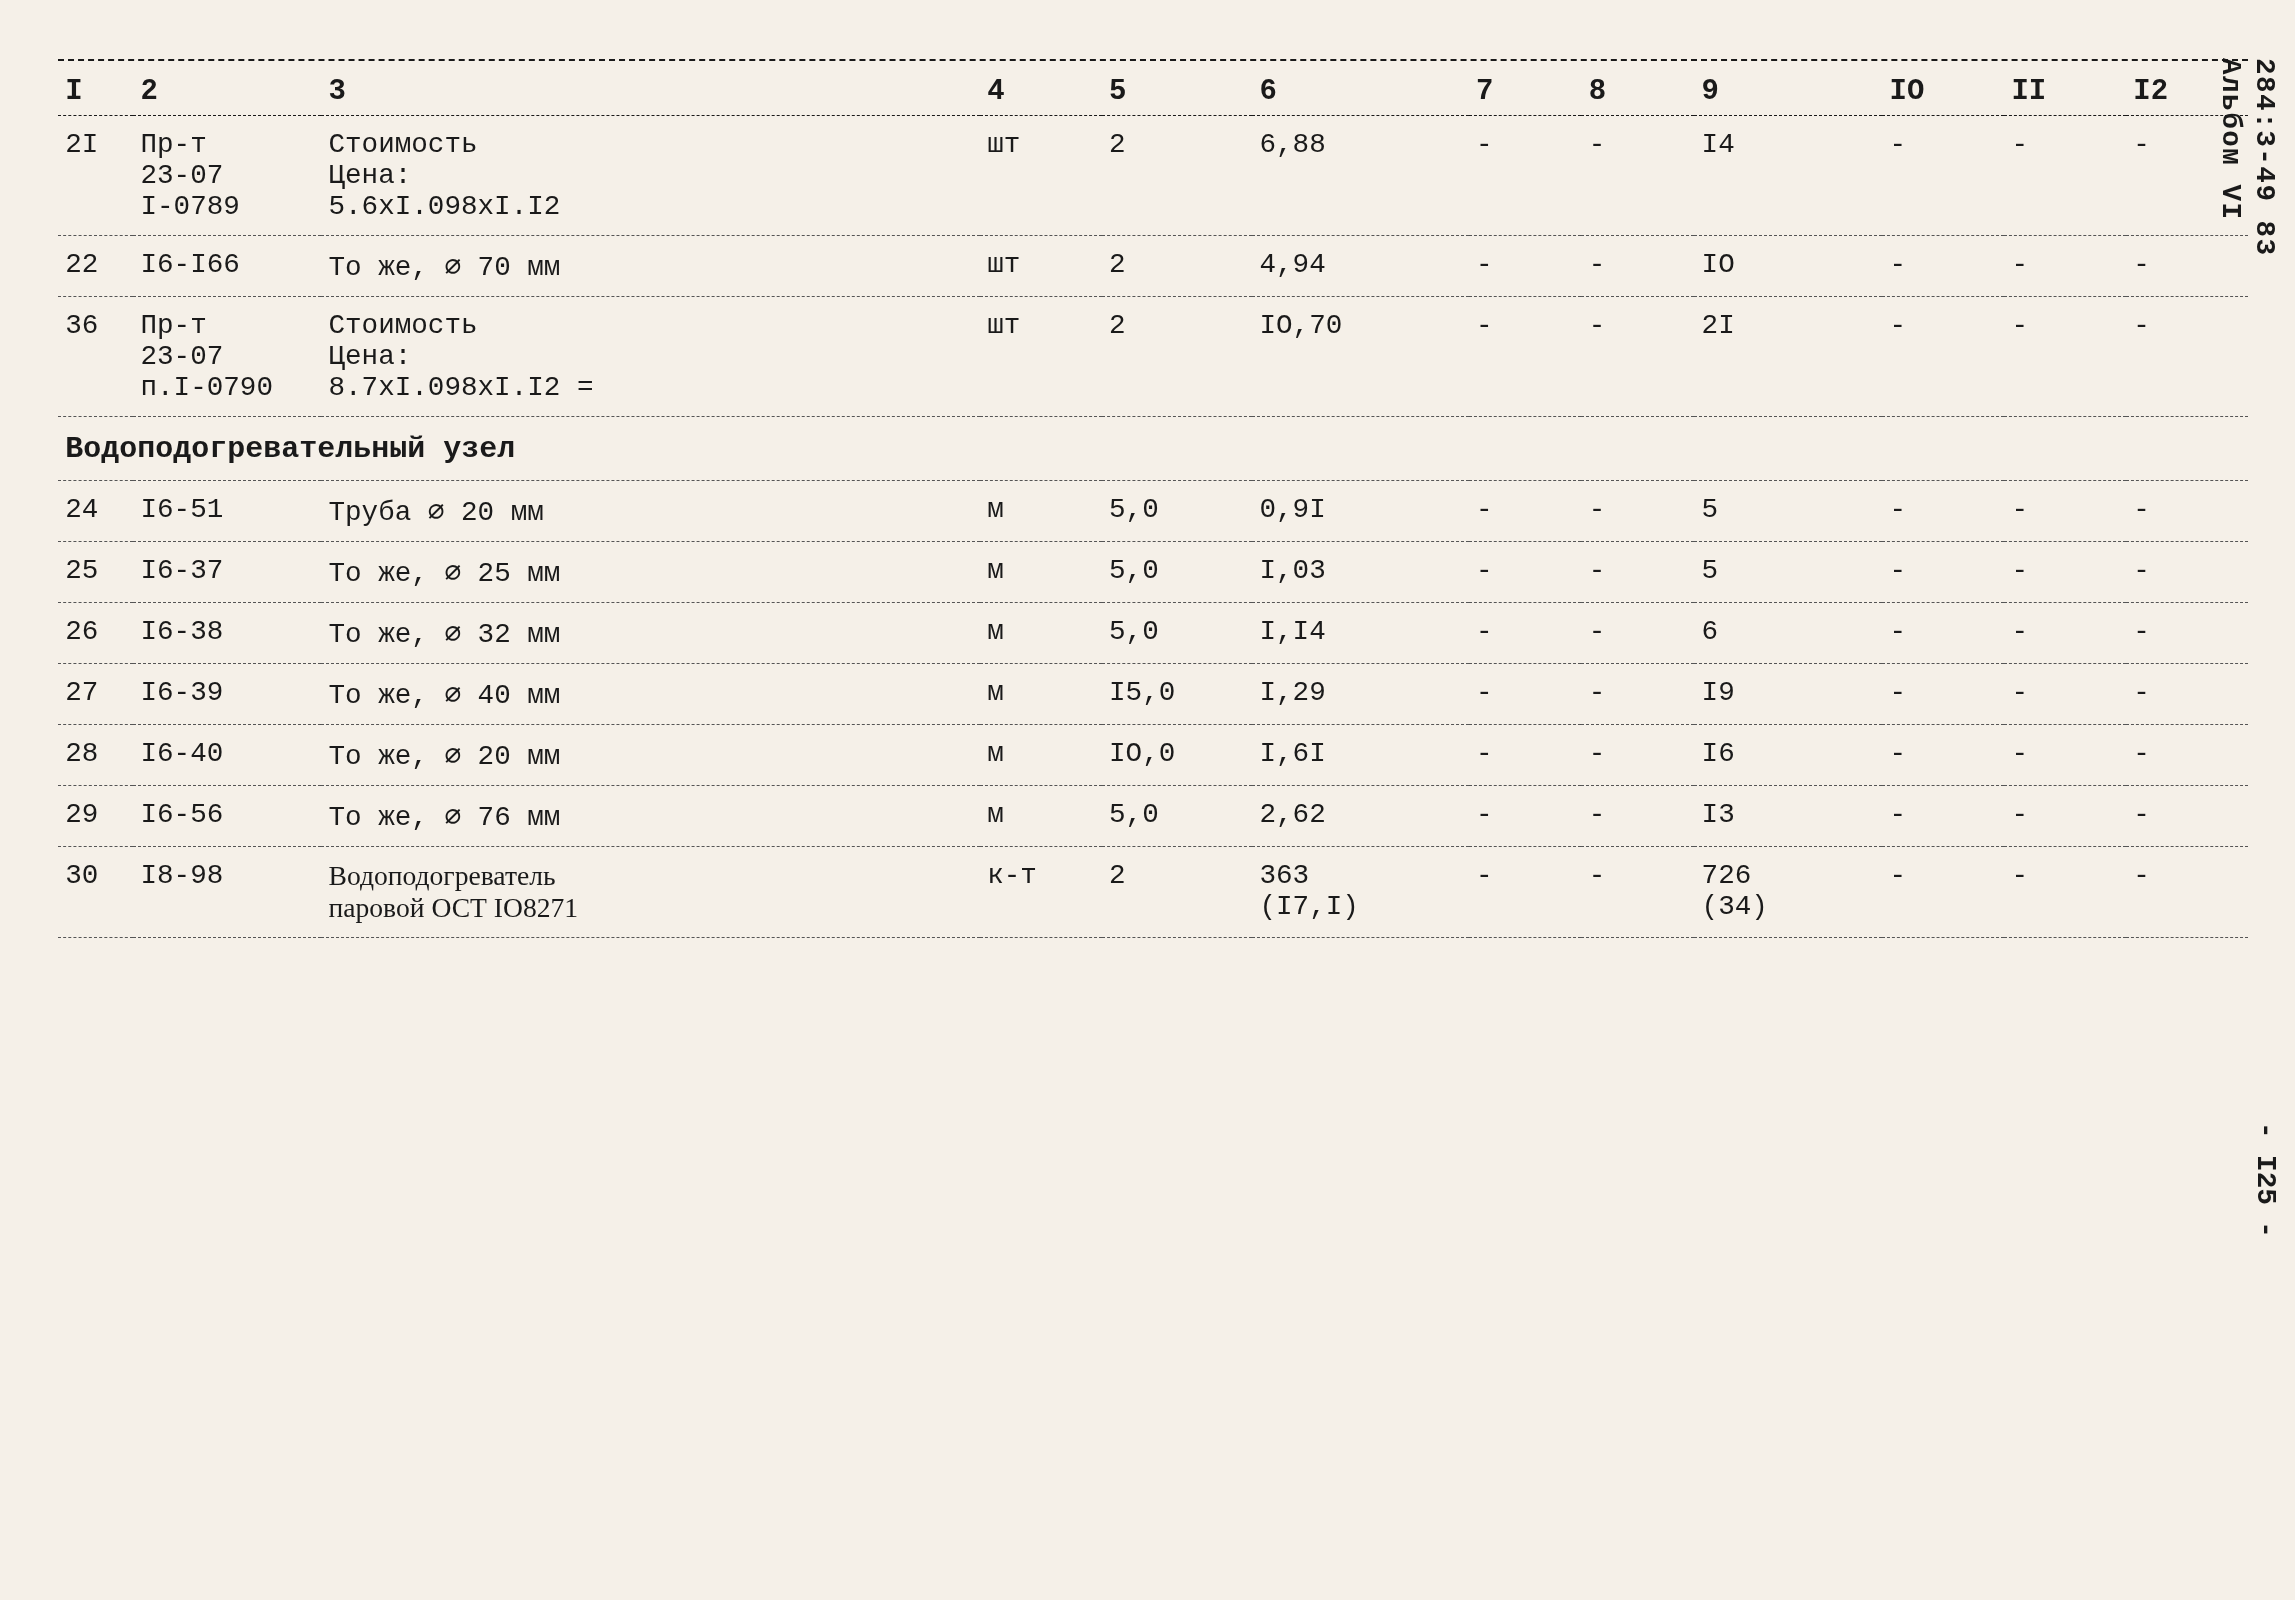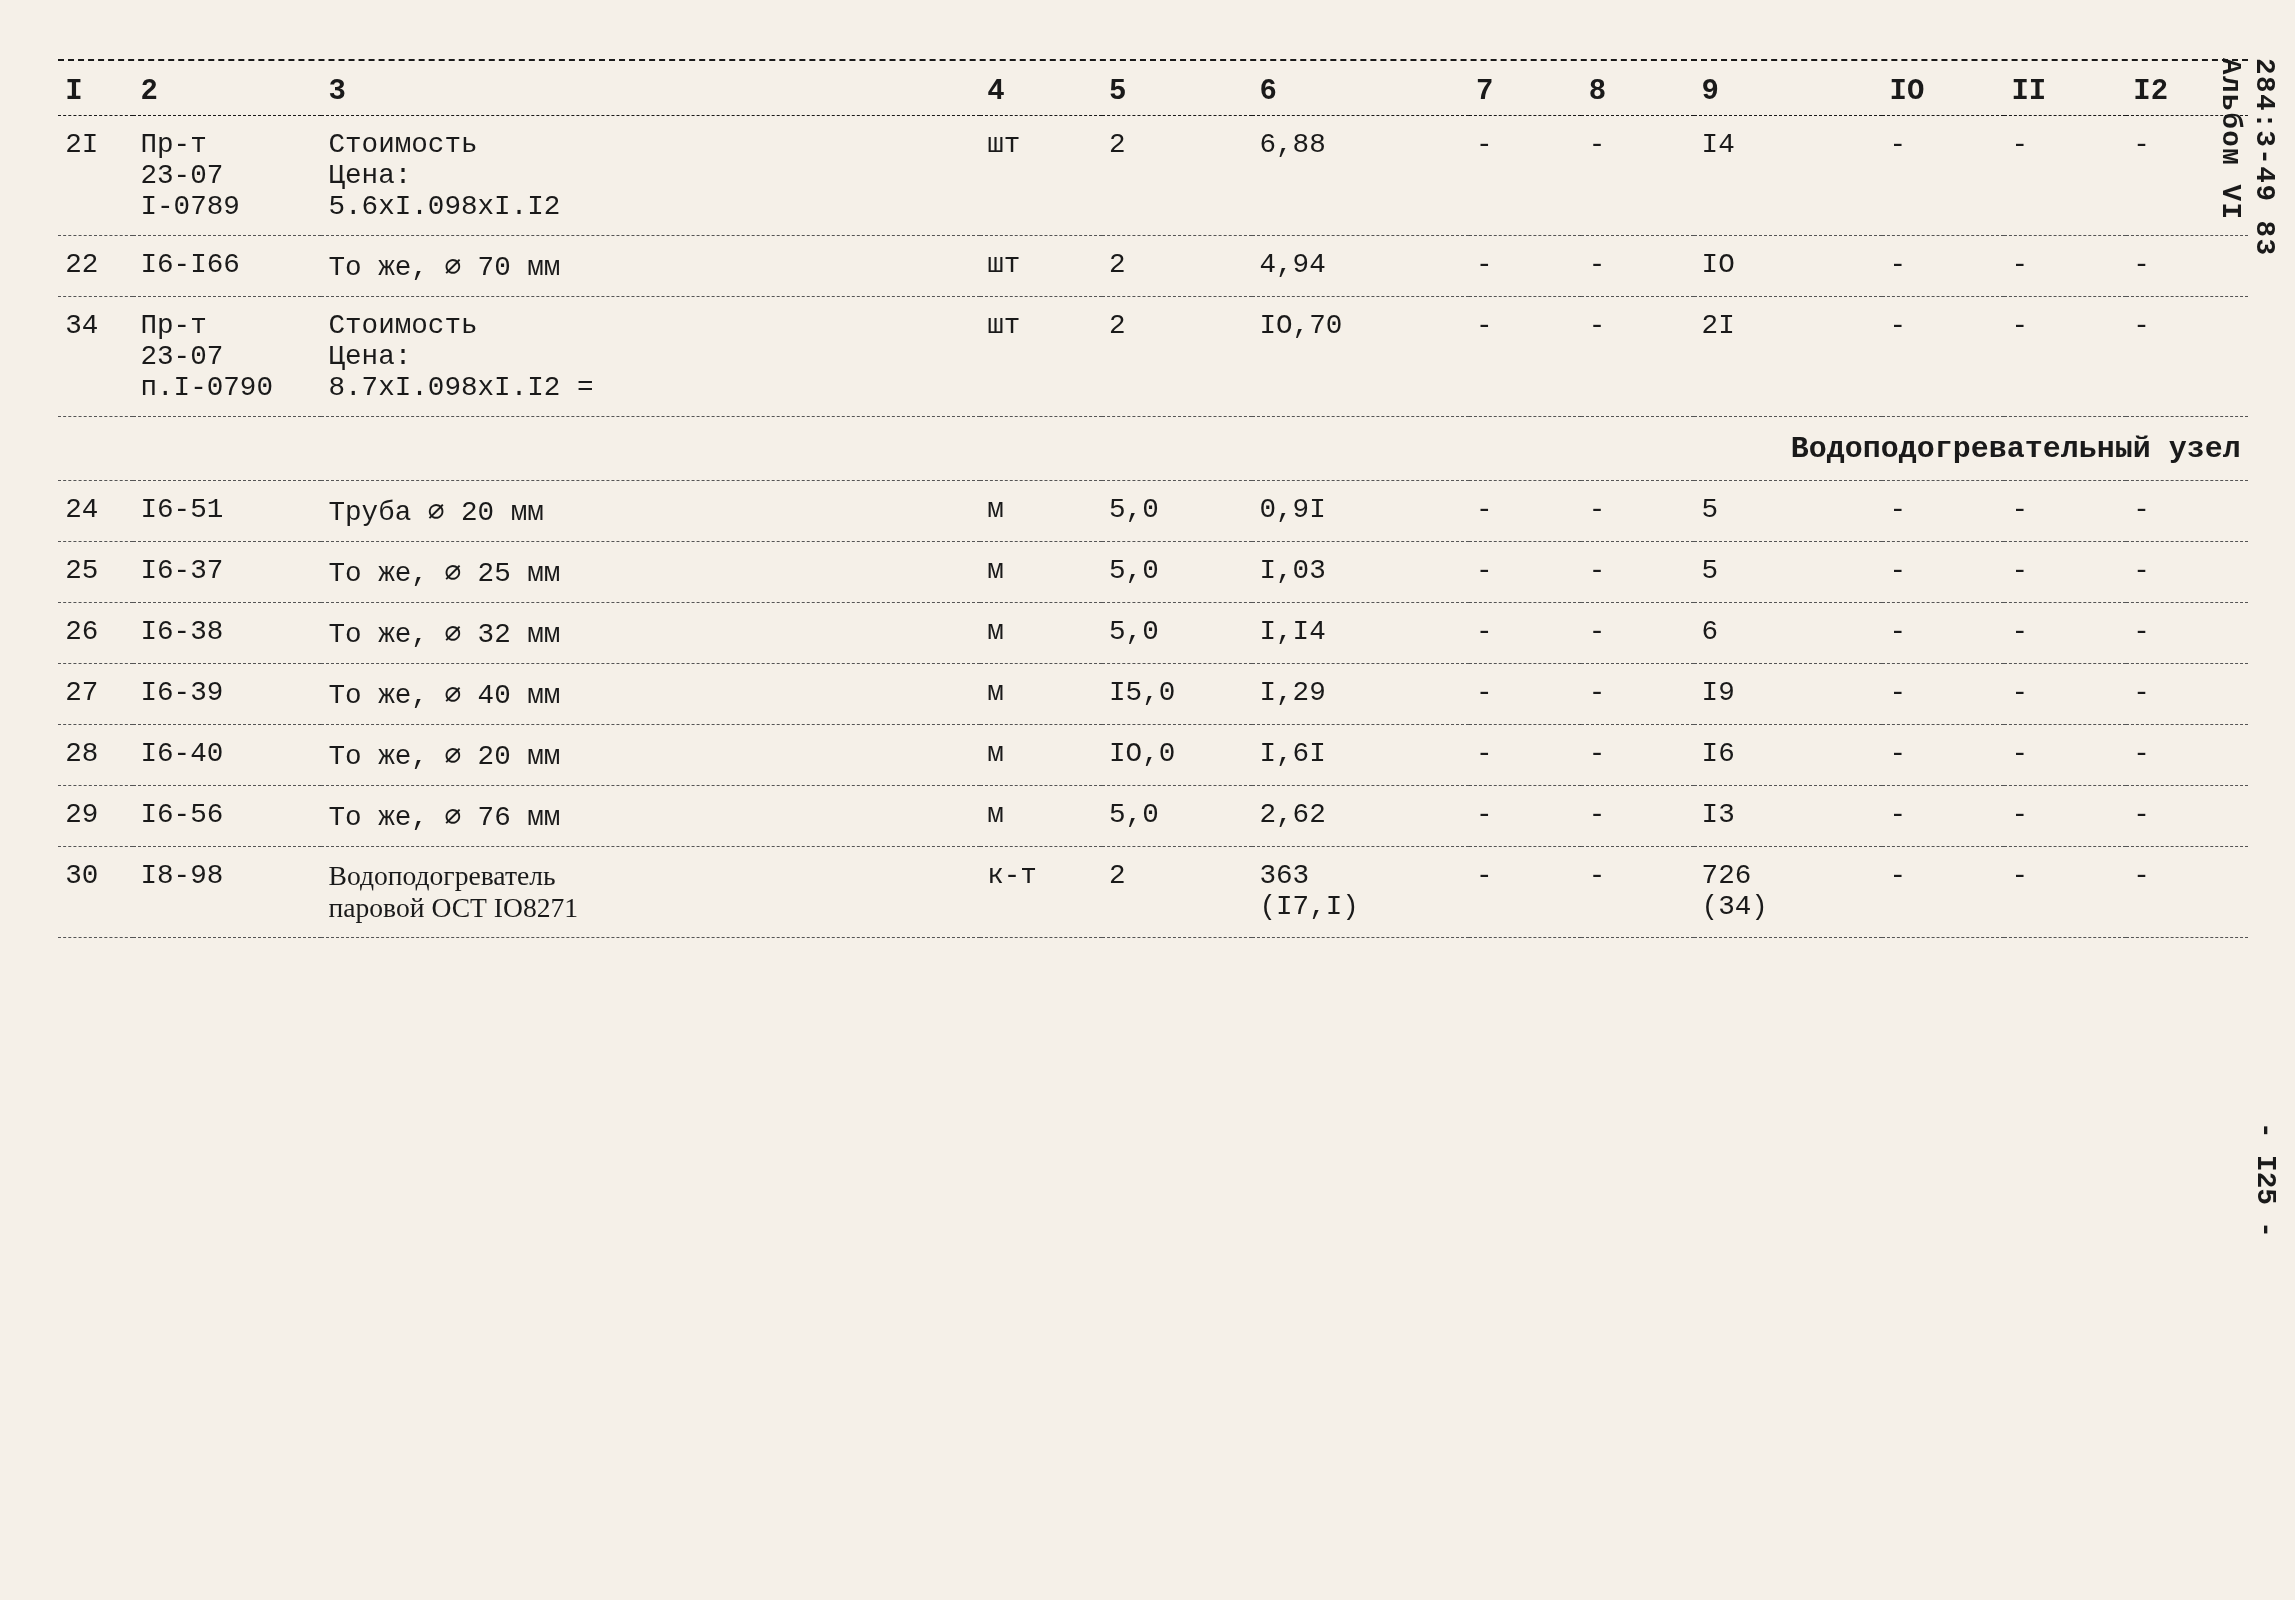--- a/index.html
+++ b/index.html
@@ -166,40 +166,40 @@
           <td class="col-6">4,94</td>
           <td class="col-7">-</td>
           <td class="col-8">-</td>
           <td class="col-9">IO</td>
           <td class="col-10">-</td>
           <td class="col-11">-</td>
           <td class="col-12">-</td>
         </tr>
 
         <tr class="data-row">
-          <td class="col-1 num">34</td>
+          <td class="col-1 num">36</td>
           <td class="col-2" style="white-space:pre-line;">Пр-т
 23-07
 п.I-0790</td>
           <td class="col-3" style="white-space:pre-line;">Стоимость
 Цена:
 8.7xI.098xI.I2 =</td>
           <td class="col-4">шт</td>
           <td class="col-5">2</td>
           <td class="col-6">IO,70</td>
           <td class="col-7">-</td>
           <td class="col-8">-</td>
           <td class="col-9">2I</td>
           <td class="col-10">-</td>
           <td class="col-11">-</td>
           <td class="col-12">-</td>
         </tr>
 
         <tr>
-          <td colspan="12" style="padding: 14.5px 7.3px; text-align: right; font-size: 30px; font-weight: bold; border-bottom: 0.7px dashed #555;">Водоподогревательный узел</td>
+          <td colspan="12" style="padding: 14.5px 7.3px; text-align: left; font-size: 30px; font-weight: bold; border-bottom: 0.7px dashed #555;">Водоподогревательный узел</td>
         </tr>
 
         <tr class="data-row">
           <td class="col-1 num">24</td>
           <td class="col-2">I6-51</td>
           <td class="col-3">Труба ∅ 20 мм</td>
           <td class="col-4">м</td>
           <td class="col-5">5,0</td>
           <td class="col-6">0,9I</td>
           <td class="col-7">-</td>

